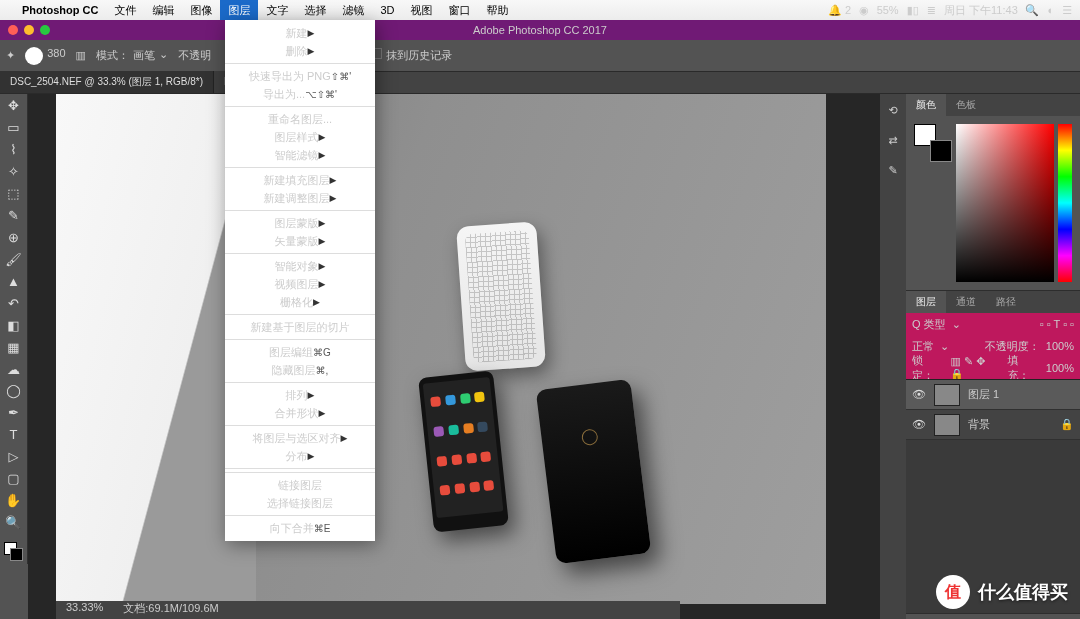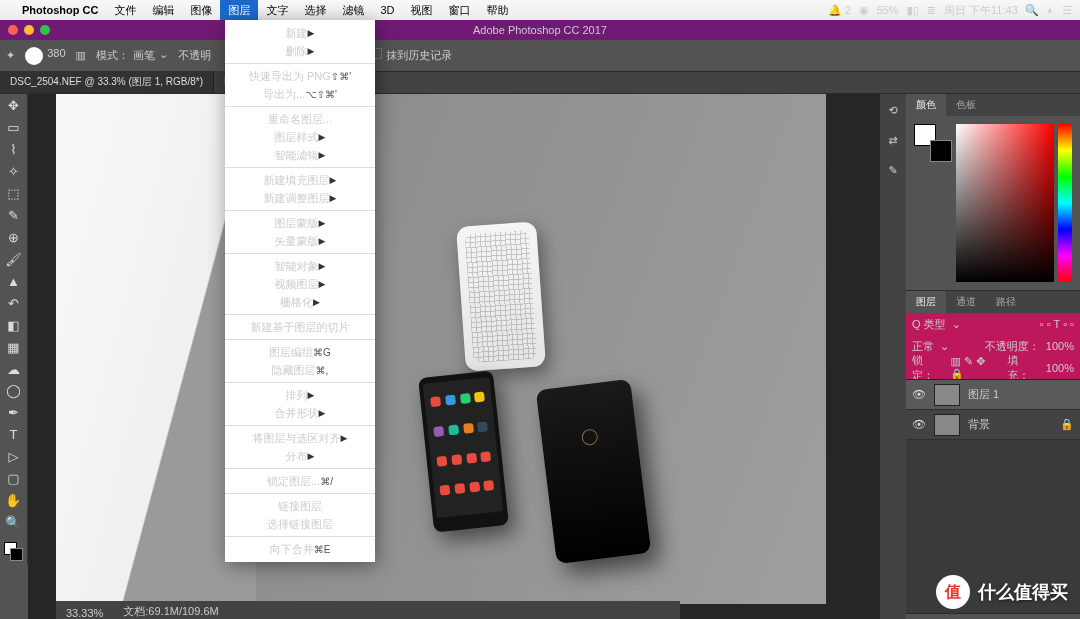--- a/index.html
+++ b/index.html
@@ -58,21 +58,21 @@
 .layer{height:30px;display:flex;align-items:center;padding:0 6px;gap:8px;border-bottom:1px solid #303030;background:#434343}
 .layer.sel{background:#5a5a5a}
 .eye{width:14px;color:#ddd}
 .thumb{width:26px;height:22px;background:#888;border:1px solid #222}
 .menuopen{position:absolute;left:225px;top:20px;width:150px;background:#fff;box-shadow:2px 4px 18px rgba(0,0,0,.4);z-index:100;color:#000;padding:4px 0}
 .menuopen .row{height:18px;display:flex;align-items:center;justify-content:center;padding:0 14px;font-size:11px;color:#111}
 .menuopen .row.dis{color:#aaa}
 .menuopen .row .sc{color:#555;font-size:10px}
 .menuopen .row .ar{color:#333;font-size:9px}
 .menuopen .sep{height:1px;background:#ddd;margin:3px 0}
-.status{position:absolute;left:28px;bottom:0;right:200px;height:18px;background:#434343;display:flex;align-items:flex-end;padding:0 10px;gap:20px;color:#bbb;font-size:10px}
+.status{position:absolute;left:28px;bottom:0;right:200px;height:18px;background:#434343;display:flex;align-items:flex-start;padding:0 10px;gap:20px;color:#bbb;font-size:10px}
 .watermark{position:absolute;right:12px;bottom:10px;display:flex;align-items:center;gap:8px;z-index:200}
 .watermark .c{width:34px;height:34px;border-radius:50%;background:#fff;display:flex;align-items:center;justify-content:center;color:#e33;font-size:16px;font-weight:bold}
 .watermark .t{color:#fff;font-size:18px;font-weight:bold;text-shadow:0 1px 3px rgba(0,0,0,.6)}
 .opt-group{display:flex;align-items:flex-start;gap:4px;color:#d0d0d0;font-size:11px}
 .checkbox{width:11px;height:11px;border:1px solid #777;display:inline-block}
 </style>
 </head>
 <body>
 
 <div class="macbar">
@@ -350,24 +350,20 @@
     <div class="sep"></div>
     <div class="row dis">
       <span>将图层与选区对齐</span>
       <span class="ar">▶</span>
     </div>
     <div class="row dis">
       <span>分布</span>
       <span class="ar">▶</span>
     </div>
     <div class="sep"></div>
-    <div class="row">
-      <span>锁定图层...</span>
-      <span class="sc">⌘/</span>
-    </div>
     <div class="sep"></div>
     <div class="row dis">
       <span>链接图层</span>
     </div>
     <div class="row dis">
       <span>选择链接图层</span>
     </div>
     <div class="sep"></div>
     <div class="row">
       <span>向下合并</span>

